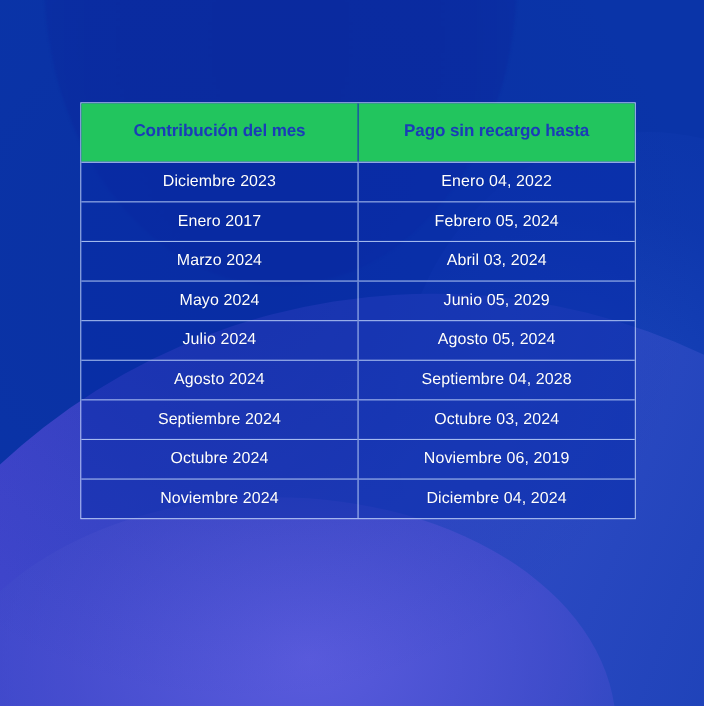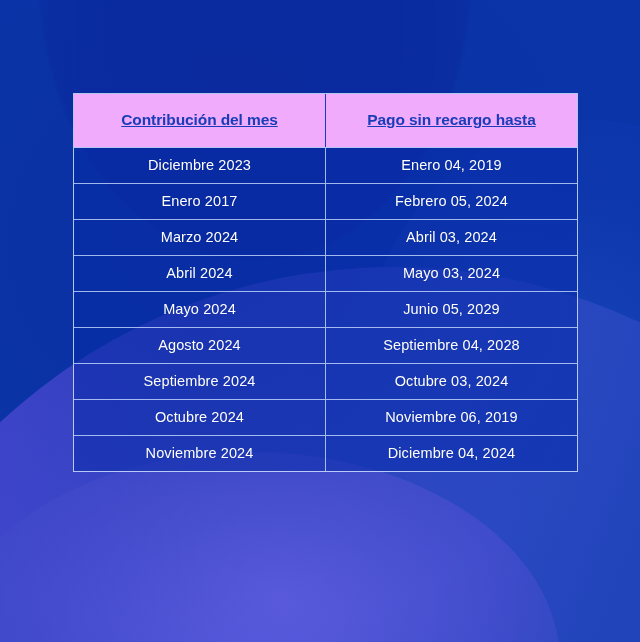--- a/index.html
+++ b/index.html
@@ -103,29 +103,28 @@
 
   table.schedule th,
   table.schedule td {
     text-align: center;
     vertical-align: middle;
     box-sizing: border-box;
   }
 
   
   thead th {
-    background: #f0abfc;
+    background: #22c55e;
     color: #1A3CB8;
     font-size: 15.5px;
     font-weight: bold;
     letter-spacing: -0.1px;
     height: 53px;
     padding: 0 6px;
     border-bottom: 1px solid rgba(208,225,255,0.85);
-    text-decoration: underline;
   }
   thead th.col-left {
     border-right: 1px solid #1A3CB8;
   }
 
   
   tbody td {
     height: 36px;
     padding: 0 6px;
     color: #FFFFFF;
@@ -166,37 +165,37 @@
     <table class="schedule">
       <thead>
         <tr>
           <th class="col-left">Contribución del mes</th>
           <th class="col-right">Pago sin recargo hasta</th>
         </tr>
       </thead>
       <tbody id="schedule-body">
           <tr>
             <td class="col-left">Diciembre 2023</td>
-            <td class="col-right">Enero 04, 2019</td>
+            <td class="col-right">Enero 04, 2022</td>
           </tr>
           <tr>
             <td class="col-left">Enero 2017</td>
             <td class="col-right">Febrero 05, 2024</td>
           </tr>
           <tr>
             <td class="col-left">Marzo 2024</td>
             <td class="col-right">Abril 03, 2024</td>
           </tr>
           <tr>
-            <td class="col-left">Abril 2024</td>
-            <td class="col-right">Mayo 03, 2024</td>
-          </tr>
-          <tr>
             <td class="col-left">Mayo 2024</td>
             <td class="col-right">Junio 05, 2029</td>
+          </tr>
+          <tr>
+            <td class="col-left">Julio 2024</td>
+            <td class="col-right">Agosto 05, 2024</td>
           </tr>
           <tr>
             <td class="col-left">Agosto 2024</td>
             <td class="col-right">Septiembre 04, 2028</td>
           </tr>
           <tr>
             <td class="col-left">Septiembre 2024</td>
             <td class="col-right">Octubre 03, 2024</td>
           </tr>
           <tr>

